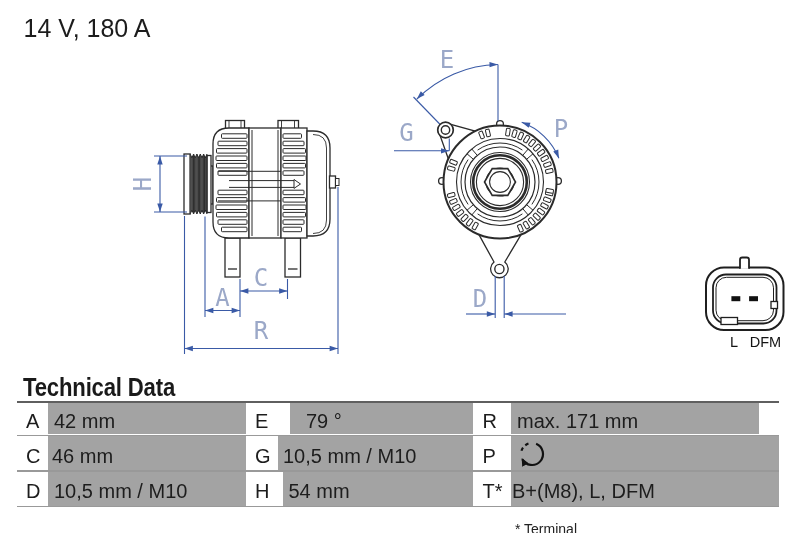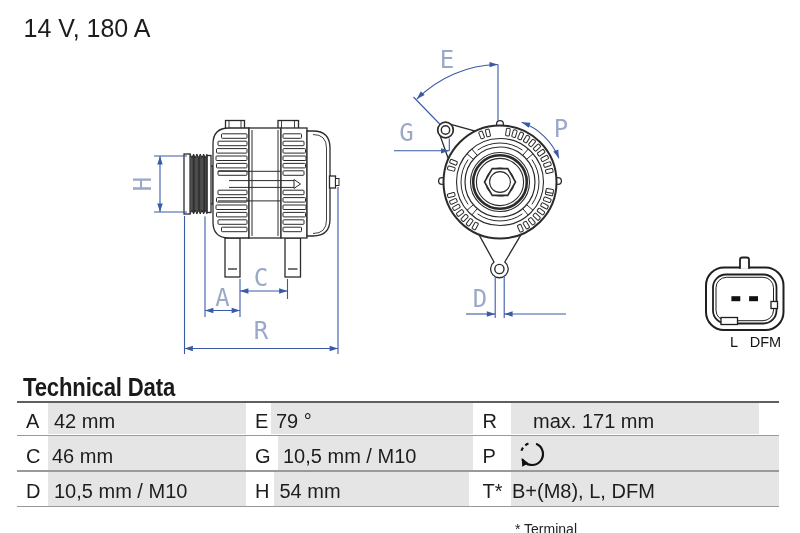--- a/index.html
+++ b/index.html
@@ -7,21 +7,21 @@
           font-family:"Liberation Sans", sans-serif;margin-top:8px; }
   .rating { position:absolute; left:23.5px; top:6px; font-size:25px; color:#1c1c1c; white-space:nowrap; }
   .drawing { position:absolute; left:0; top:0; }
 
   .ttitle { position:absolute; left:23px; top:365px; font-size:25px; font-weight:bold; color:#1a1a1a;
             transform:scaleX(0.885); transform-origin:left top; white-space:nowrap; letter-spacing:-0.2px; }
   .trule { position:absolute; left:17px; width:762px; top:392.6px; height:2.1px; background:#5f5f5f; z-index:3; }
   .trow { position:absolute; left:17px; width:762px; }
   .tcell { position:absolute; top:0; height:100%; display:flex; align-items:center; padding-top:6px;
            box-sizing:border-box; font-size:20px; color:#1d1d1d; white-space:nowrap; }
-  .tcell.val { background:#e5e5e5; }
+  .tcell.val { background:#a3a3a3; }
   .tcell.lab { background:#ffffff; }
   .tsep { position:absolute; left:17px; width:762px; height:1.3px; background:#999; z-index:3; }
   .footnote { position:absolute; left:515px; top:513px; font-size:14px; color:#222; }
   .roticon { margin-top:-4px; }
 
   svg text { font-family:"DejaVu Sans Mono", monospace; }
   .dimtxt { fill:#9ba8c8; font-size:24px; }
   .pintxt { fill:#141414; font-size:14.5px; font-family:"Liberation Sans", sans-serif; }
 </style>
 </head>
@@ -315,23 +315,23 @@
     <text class="pintxt" x="765.5" y="339" text-anchor="middle">DFM</text>
   </svg>
 
   <div class="ttitle">Technical Data</div>
   <div class="trule"></div>
   <div>
     <div class="trow" style="top:394.8px;height:31.7px">
         <div class="tcell lab" style="left:0px;width:31px;padding-left:9px">A</div>
         <div class="tcell val" style="left:31px;width:198px;padding-left:6px">42 mm</div>
         <div class="tcell lab" style="left:229px;width:31.5px;padding-left:9px">E</div>
-        <div class="tcell val" style="left:254px;width:232px;padding-left:5px">79 °</div>
+        <div class="tcell val" style="left:273px;width:232px;padding-left:16px">79 °</div>
         <div class="tcell lab" style="left:455.5px;width:38.5px;padding-left:10px">R</div>
-        <div class="tcell val" style="left:494px;width:248px;padding-left:22px">max. 171 mm</div>
+        <div class="tcell val" style="left:494px;width:248px;padding-left:6px">max. 171 mm</div>
       </div>
     <div class="trow" style="top:427.8px;height:34.5px">
         <div class="tcell lab" style="left:0px;width:31px;padding-left:9px">C</div>
         <div class="tcell val" style="left:31px;width:198px;padding-left:4px">46 mm</div>
         <div class="tcell lab" style="left:229px;width:31.5px;padding-left:9px">G</div>
         <div class="tcell val" style="left:260.5px;width:195px;padding-left:5.5px">10,5 mm / M10</div>
         <div class="tcell lab" style="left:455.5px;width:38.5px;padding-left:10px">P</div>
         <div class="tcell val" style="left:494px;width:268px;padding-left:6px">
           <svg class="roticon" width="30" height="30" viewBox="0 0 30 30">
             <defs>
@@ -341,21 +341,21 @@
             </defs>
             <path d="M19.12,4.8 A11,11 0 1 1 5.29,20.16" fill="none" stroke="#111" stroke-width="2.2" marker-end="url(#rarr)"></path>
             <path d="M4.48,11.78 A11,11 0 0 1 13.66,4.08" fill="none" stroke="#111" stroke-width="2.2" stroke-dasharray="3.5,3.2"></path>
           </svg>
         </div>
       </div>
     <div class="trow" style="top:463.6px;height:34.4px">
         <div class="tcell lab" style="left:0px;width:31px;padding-left:9px">D</div>
         <div class="tcell val" style="left:31px;width:198px;padding-left:6px">10,5 mm / M10</div>
         <div class="tcell lab" style="left:229px;width:31.5px;padding-left:9px">H</div>
-        <div class="tcell val" style="left:257px;width:195px;padding-left:5.5px">54 mm</div>
+        <div class="tcell val" style="left:266px;width:195px;padding-left:5.5px">54 mm</div>
         <div class="tcell lab" style="left:455.5px;width:38.5px;padding-left:10px">T*</div>
         <div class="tcell val" style="left:494px;width:268px;padding-left:1px">B+(M8), L, DFM</div>
       </div>
     <div class="tsep" style="top:426.5px"></div>
     <div class="tsep" style="top:462.3px"></div>
     <div class="tsep" style="top:498.0px"></div>
   </div>
   <div class="footnote">* Terminal</div>
 </div>
 

